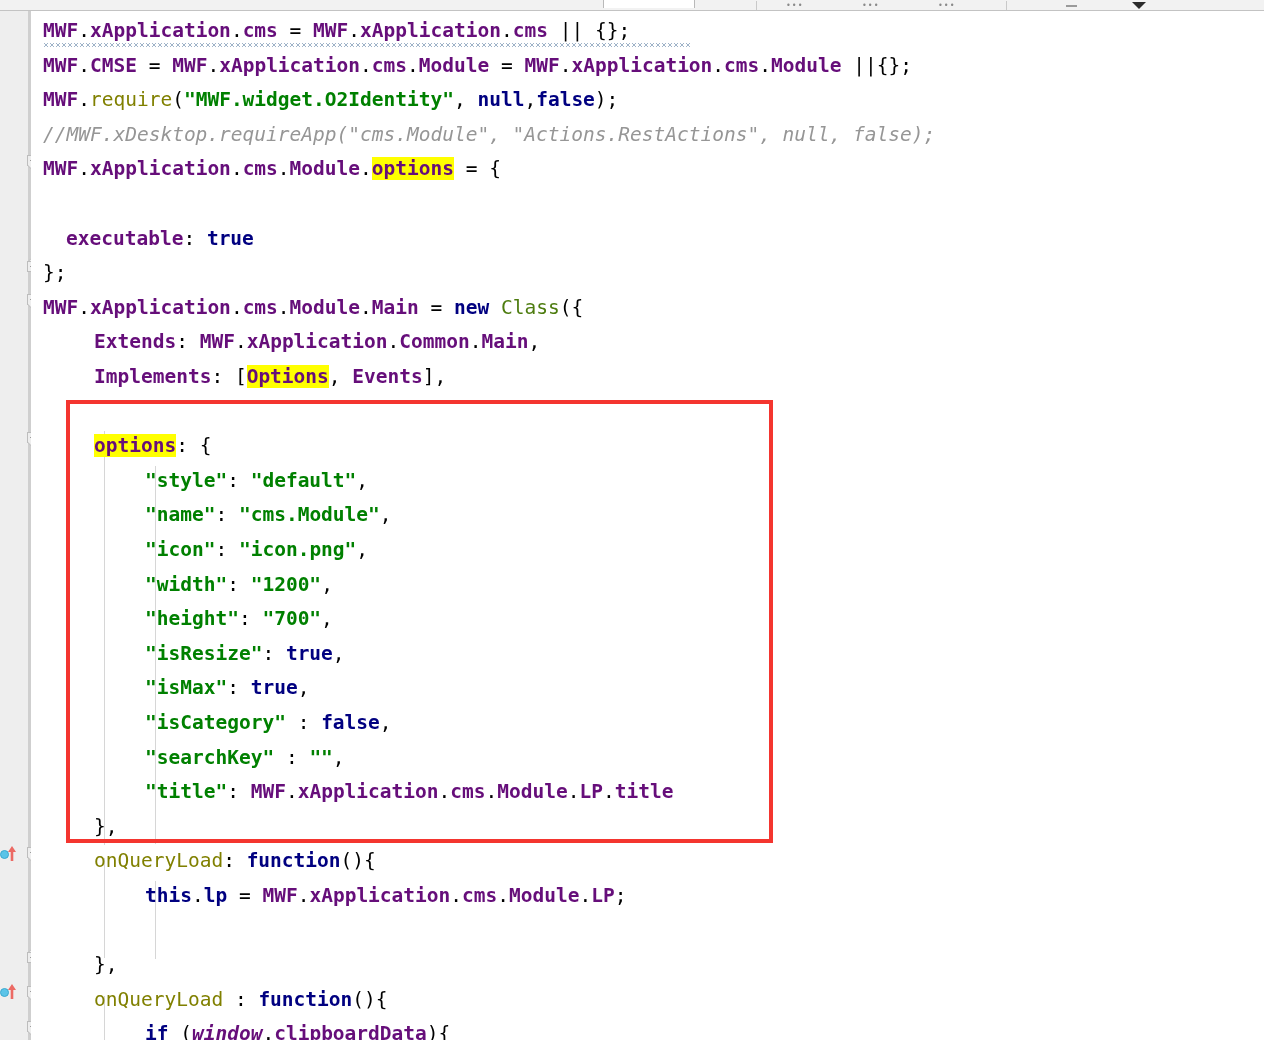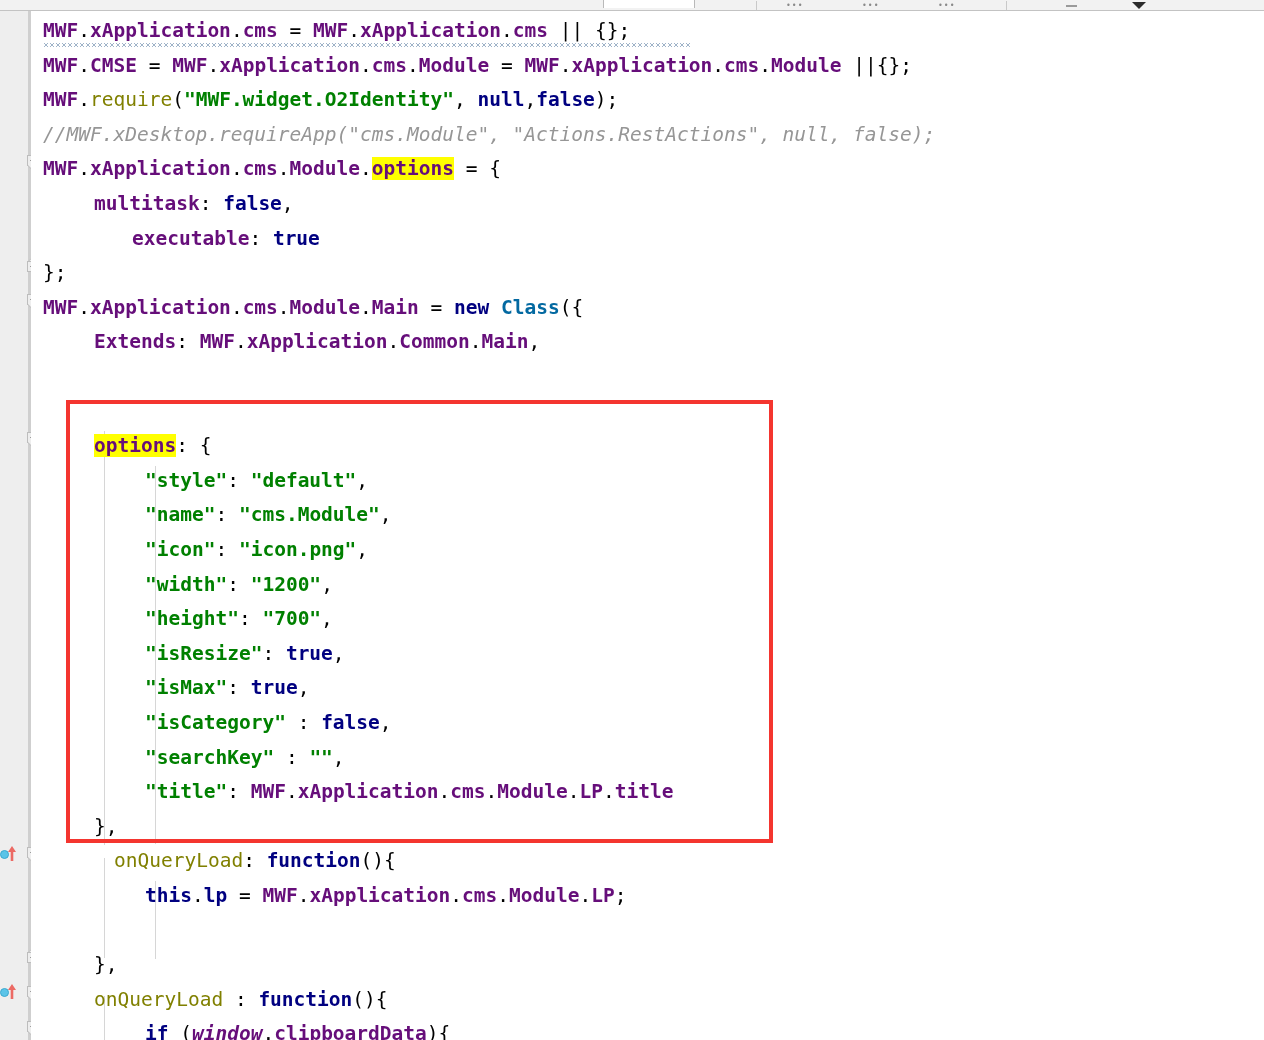--- a/index.html
+++ b/index.html
@@ -121,21 +121,21 @@
   .indent-guide{position:absolute;width:1px;background:#d6d6d6;}
 
   
   .kw      {color:#000080;font-weight:bold;}
   .ident   {color:#660e7a;font-weight:bold;}
   .str     {color:#008000;font-weight:bold;}
   .comment {color:#969696;font-style:italic;}
   .fn      {color:#808000;}
   .punct   {color:#000000;}
   .param   {color:#660e7a;font-style:italic;font-weight:bold;}
-  .plainfn {color:#0369a1;font-weight:bold;}
+  .plainfn {color:#4d7c0f;font-weight:normal;}
 
   
   .hl{background:#ffff00;}
 
   
   #squiggle{
     position:absolute;left:43px;top:32px;width:648px;height:4px;
     background-image:
       linear-gradient(45deg,transparent 45%,#9fb3c8 45%,#9fb3c8 55%,transparent 55%),
       linear-gradient(-45deg,transparent 45%,#9fb3c8 45%,#9fb3c8 55%,transparent 55%);
@@ -246,39 +246,39 @@
     <div class="indent-guide" style="left:73px;top:420px;height:414px;"></div>
     <div class="indent-guide" style="left:73px;top:847px;height:100px;"></div>
     <div class="indent-guide" style="left:73px;top:985px;height:44px;"></div>
     <div class="indent-guide" style="left:124px;top:455px;height:378px;"></div>
     <div class="indent-guide" style="left:124px;top:870px;height:78px;"></div>
   <div class="line" style="top: 3px;"><span class="txt" style="padding-left: 12px;"><span class="ident">MWF</span><span class="punct">.</span><span class="ident">xApplication</span><span class="punct">.</span><span class="ident">cms</span><span class="punct"> = </span><span class="ident">MWF</span><span class="punct">.</span><span class="ident">xApplication</span><span class="punct">.</span><span class="ident">cms</span><span class="punct"> || {};</span></span></div>
       <div class="line" style="top: 37.6px;"><span class="txt" style="padding-left: 12px;"><span class="ident">MWF</span><span class="punct">.</span><span class="ident">CMSE</span><span class="punct"> = </span><span class="ident">MWF</span><span class="punct">.</span><span class="ident">xApplication</span><span class="punct">.</span><span class="ident">cms</span><span class="punct">.</span><span class="ident">Module</span><span class="punct"> = </span><span class="ident">MWF</span><span class="punct">.</span><span class="ident">xApplication</span><span class="punct">.</span><span class="ident">cms</span><span class="punct">.</span><span class="ident">Module</span><span class="punct"> ||{};</span></span></div>
       <div class="line" style="top: 72.2px;"><span class="txt" style="padding-left: 12px;"><span class="ident">MWF</span><span class="punct">.</span><span class="fn">require</span><span class="punct">(</span><span class="str">"MWF.widget.O2Identity"</span><span class="punct">, </span><span class="kw">null</span><span class="punct">,</span><span class="kw">false</span><span class="punct">);</span></span></div>
       <div class="line" style="top: 106.8px;"><span class="txt" style="padding-left: 12px;"><span class="comment">//MWF.xDesktop.requireApp("cms.Module", "Actions.RestActions", null, false);</span></span></div>
       <div class="line" style="top: 141.4px;"><span class="txt" style="padding-left: 12px;"><span class="ident">MWF</span><span class="punct">.</span><span class="ident">xApplication</span><span class="punct">.</span><span class="ident">cms</span><span class="punct">.</span><span class="ident">Module</span><span class="punct">.</span><span class="ident hl">options</span><span class="punct"> = {</span></span></div>
-      <div class="line" style="top: 176px;"><span class="txt" style="padding-left: 63px;"><span class="ident">multitask</span><span class="punct">: </span><span class="kw">false</span><span class="punct">,</span></span></div>
-      <div class="line" style="top: 210.6px;"><span class="txt" style="padding-left: 101px;"><span class="ident">executable</span><span class="punct">: </span><span class="kw">true</span></span></div>
+      <div class="line" style="top: 210.6px;"><span class="txt" style="padding-left: 35px;"><span class="ident">executable</span><span class="punct">: </span><span class="kw">true</span></span></div>
       <div class="line" style="top: 245.2px;"><span class="txt" style="padding-left: 12px;"><span class="punct">};</span></span></div>
       <div class="line" style="top: 279.8px;"><span class="txt" style="padding-left: 12px;"><span class="ident">MWF</span><span class="punct">.</span><span class="ident">xApplication</span><span class="punct">.</span><span class="ident">cms</span><span class="punct">.</span><span class="ident">Module</span><span class="punct">.</span><span class="ident">Main</span><span class="punct"> = </span><span class="kw">new</span><span class="punct"> </span><span class="plainfn">Class</span><span class="punct">({</span></span></div>
       <div class="line" style="top: 314.4px;"><span class="txt" style="padding-left: 63px;"><span class="ident">Extends</span><span class="punct">: </span><span class="ident">MWF</span><span class="punct">.</span><span class="ident">xApplication</span><span class="punct">.</span><span class="ident">Common</span><span class="punct">.</span><span class="ident">Main</span><span class="punct">,</span></span></div>
+      <div class="line" style="top: 349px;"><span class="txt" style="padding-left: 63px;"><span class="ident">Implements</span><span class="punct">: [</span><span class="ident hl">Options</span><span class="punct">, </span><span class="ident">Events</span><span class="punct">],</span></span></div>
       <div class="line" style="top: 383.6px;"><span class="txt" style="padding-left: 12px;"></span></div>
       <div class="line" style="top: 418.2px;"><span class="txt" style="padding-left: 63px;"><span class="ident hl">options</span><span class="punct">: {</span></span></div>
       <div class="line" style="top: 452.8px;"><span class="txt" style="padding-left: 114px;"><span class="str">"style"</span><span class="punct">: </span><span class="str">"default"</span><span class="punct">,</span></span></div>
       <div class="line" style="top: 487.4px;"><span class="txt" style="padding-left: 114px;"><span class="str">"name"</span><span class="punct">: </span><span class="str">"cms.Module"</span><span class="punct">,</span></span></div>
       <div class="line" style="top: 522px;"><span class="txt" style="padding-left: 114px;"><span class="str">"icon"</span><span class="punct">: </span><span class="str">"icon.png"</span><span class="punct">,</span></span></div>
       <div class="line" style="top: 556.6px;"><span class="txt" style="padding-left: 114px;"><span class="str">"width"</span><span class="punct">: </span><span class="str">"1200"</span><span class="punct">,</span></span></div>
       <div class="line" style="top: 591.2px;"><span class="txt" style="padding-left: 114px;"><span class="str">"height"</span><span class="punct">: </span><span class="str">"700"</span><span class="punct">,</span></span></div>
       <div class="line" style="top: 625.8px;"><span class="txt" style="padding-left: 114px;"><span class="str">"isResize"</span><span class="punct">: </span><span class="kw">true</span><span class="punct">,</span></span></div>
       <div class="line" style="top: 660.4px;"><span class="txt" style="padding-left: 114px;"><span class="str">"isMax"</span><span class="punct">: </span><span class="kw">true</span><span class="punct">,</span></span></div>
       <div class="line" style="top: 695px;"><span class="txt" style="padding-left: 114px;"><span class="str">"isCategory"</span><span class="punct"> : </span><span class="kw">false</span><span class="punct">,</span></span></div>
       <div class="line" style="top: 729.6px;"><span class="txt" style="padding-left: 114px;"><span class="str">"searchKey"</span><span class="punct"> : </span><span class="str">""</span><span class="punct">,</span></span></div>
       <div class="line" style="top: 764.2px;"><span class="txt" style="padding-left: 114px;"><span class="str">"title"</span><span class="punct">: </span><span class="ident">MWF</span><span class="punct">.</span><span class="ident">xApplication</span><span class="punct">.</span><span class="ident">cms</span><span class="punct">.</span><span class="ident">Module</span><span class="punct">.</span><span class="ident">LP</span><span class="punct">.</span><span class="ident">title</span></span></div>
       <div class="line" style="top: 798.8px;"><span class="txt" style="padding-left: 63px;"><span class="punct">},</span></span></div>
-      <div class="line" style="top: 833.4px;"><span class="txt" style="padding-left: 63px; margin-left: 20px;"><span class="fn">onQueryLoad</span><span class="punct">: </span><span class="kw">function</span><span class="punct">(){</span></span></div>
+      <div class="line" style="top: 833.4px;"><span class="txt" style="padding-left: 63px;"><span class="fn">onQueryLoad</span><span class="punct">: </span><span class="kw">function</span><span class="punct">(){</span></span></div>
       <div class="line" style="top: 868px;"><span class="txt" style="padding-left: 114px;"><span class="kw">this</span><span class="punct">.</span><span class="kw">lp</span><span class="punct"> = </span><span class="ident">MWF</span><span class="punct">.</span><span class="ident">xApplication</span><span class="punct">.</span><span class="ident">cms</span><span class="punct">.</span><span class="ident">Module</span><span class="punct">.</span><span class="ident">LP</span><span class="punct">;</span></span></div>
       <div class="line" style="top: 902.6px;"><span class="txt" style="padding-left: 12px;"></span></div>
       <div class="line" style="top: 937.2px;"><span class="txt" style="padding-left: 63px;"><span class="punct">},</span></span></div>
       <div class="line" style="top: 971.8px;"><span class="txt" style="padding-left: 63px;"><span class="fn">onQueryLoad</span><span class="punct"> : </span><span class="kw">function</span><span class="punct">(){</span></span></div>
       <div class="line" style="top: 1006.4px;"><span class="txt" style="padding-left: 114px;"><span class="kw">if</span><span class="punct"> (</span><span class="param">window</span><span class="punct">.</span><span class="ident">clipboardData</span><span class="punct">){</span></span></div>
     </div>
 
   <div id="squiggle"></div>
 
   <div id="annot-box"></div>

